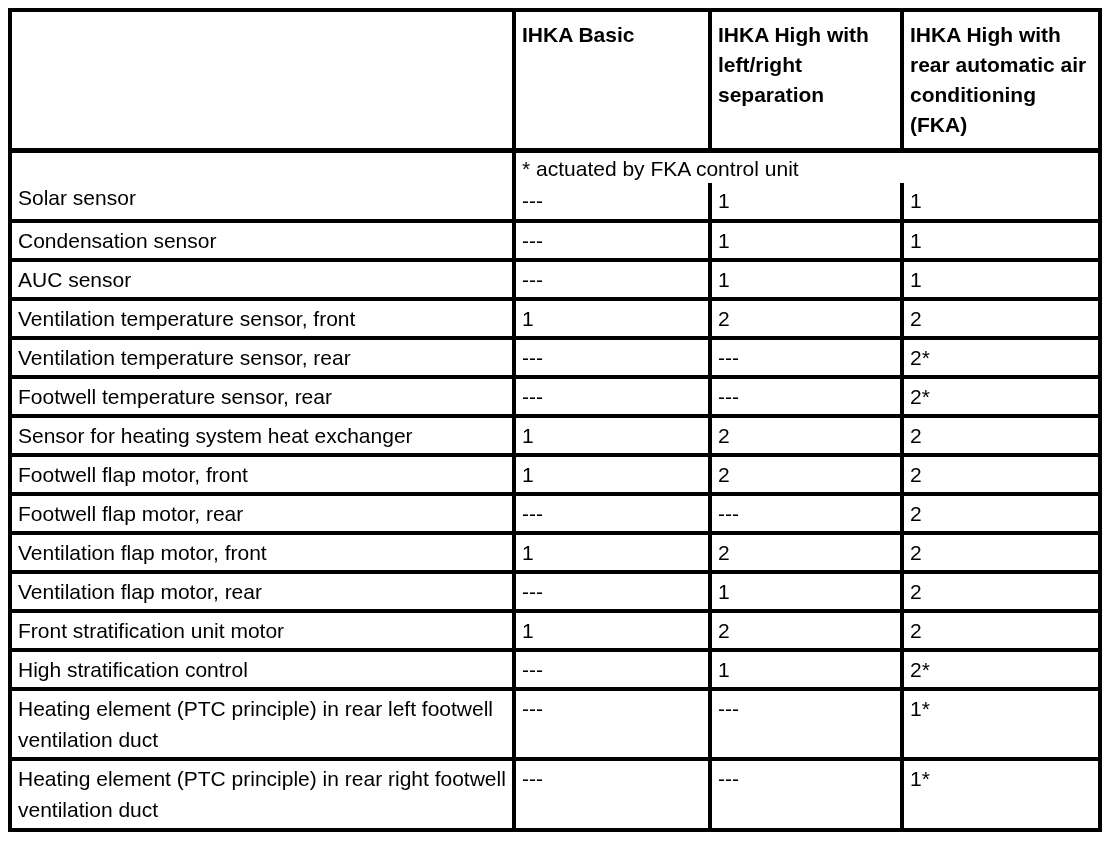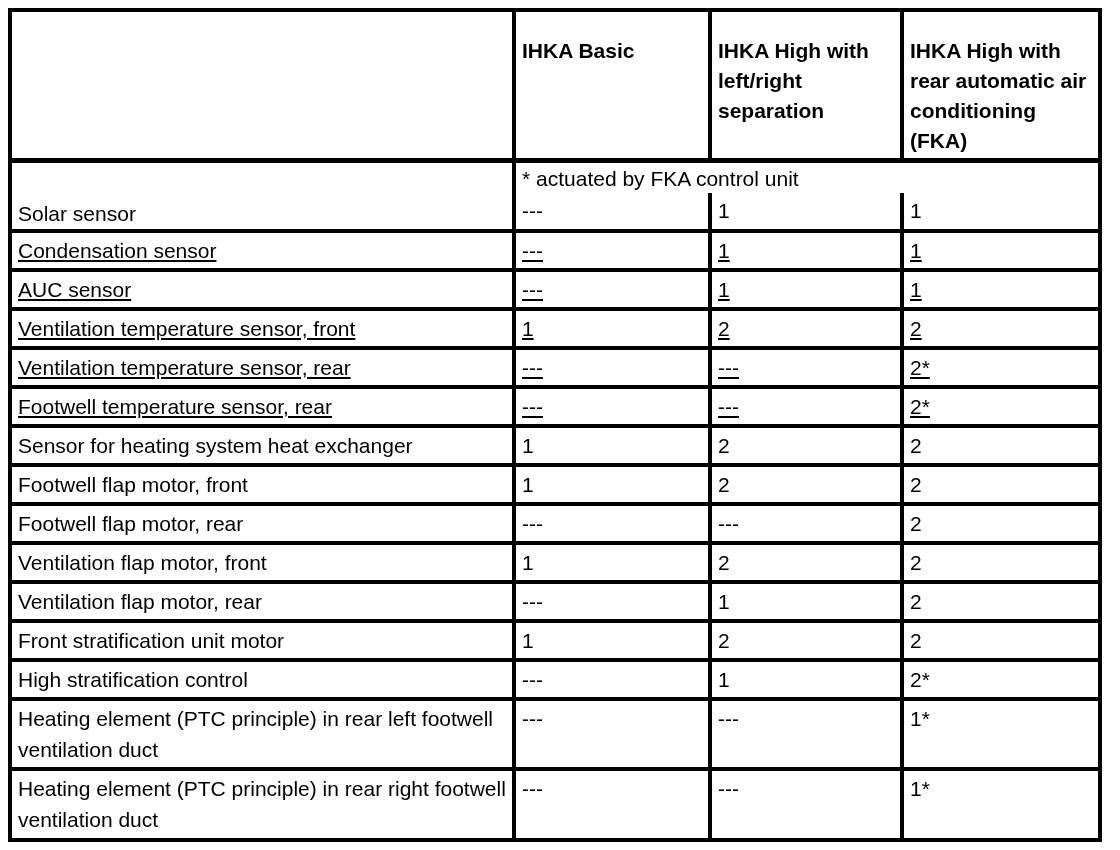--- a/index.html
+++ b/index.html
@@ -30,39 +30,39 @@
     vertical-align: top;
     text-align: left;
     padding: 2px 4px 2px 6px;
     font-size: 21px;
     line-height: 31px;
     overflow: hidden;
   }
   th {
     font-weight: bold;
     white-space: pre-line;
-    padding-top: 24px;
+    padding-top: 8px;
     line-height: 30px;
     border-bottom-width: 5px;
   }
   tr.header-row    { height: 141px; }
   tr.note-row      { height: 30px;  }
   tr.note-vals-row { height: 40px;  }
-  tr.row-s         { height: 39px; text-decoration: underline;  }
+  tr.row-s         { height: 39px;  }
   tr.row-m         { height: 29px;  }
   tr.row-tall-a    { height: 68px; margin-top: 17px;  }
   tr.row-tall-b    { height: 71px;  }
   td.note {
     border-bottom: none;
     line-height: 25px;
     padding-top: 3px;
   }
   td.lbl-bottom {
     vertical-align: bottom;
-    padding-bottom: 0;
+    padding-bottom: 6px;
   }
 </style>
 </head>
 <body>
 
 <div class="page">
   <table class="equip">
     <colgroup>
       <col style="width:504px">
       <col style="width:196px">

